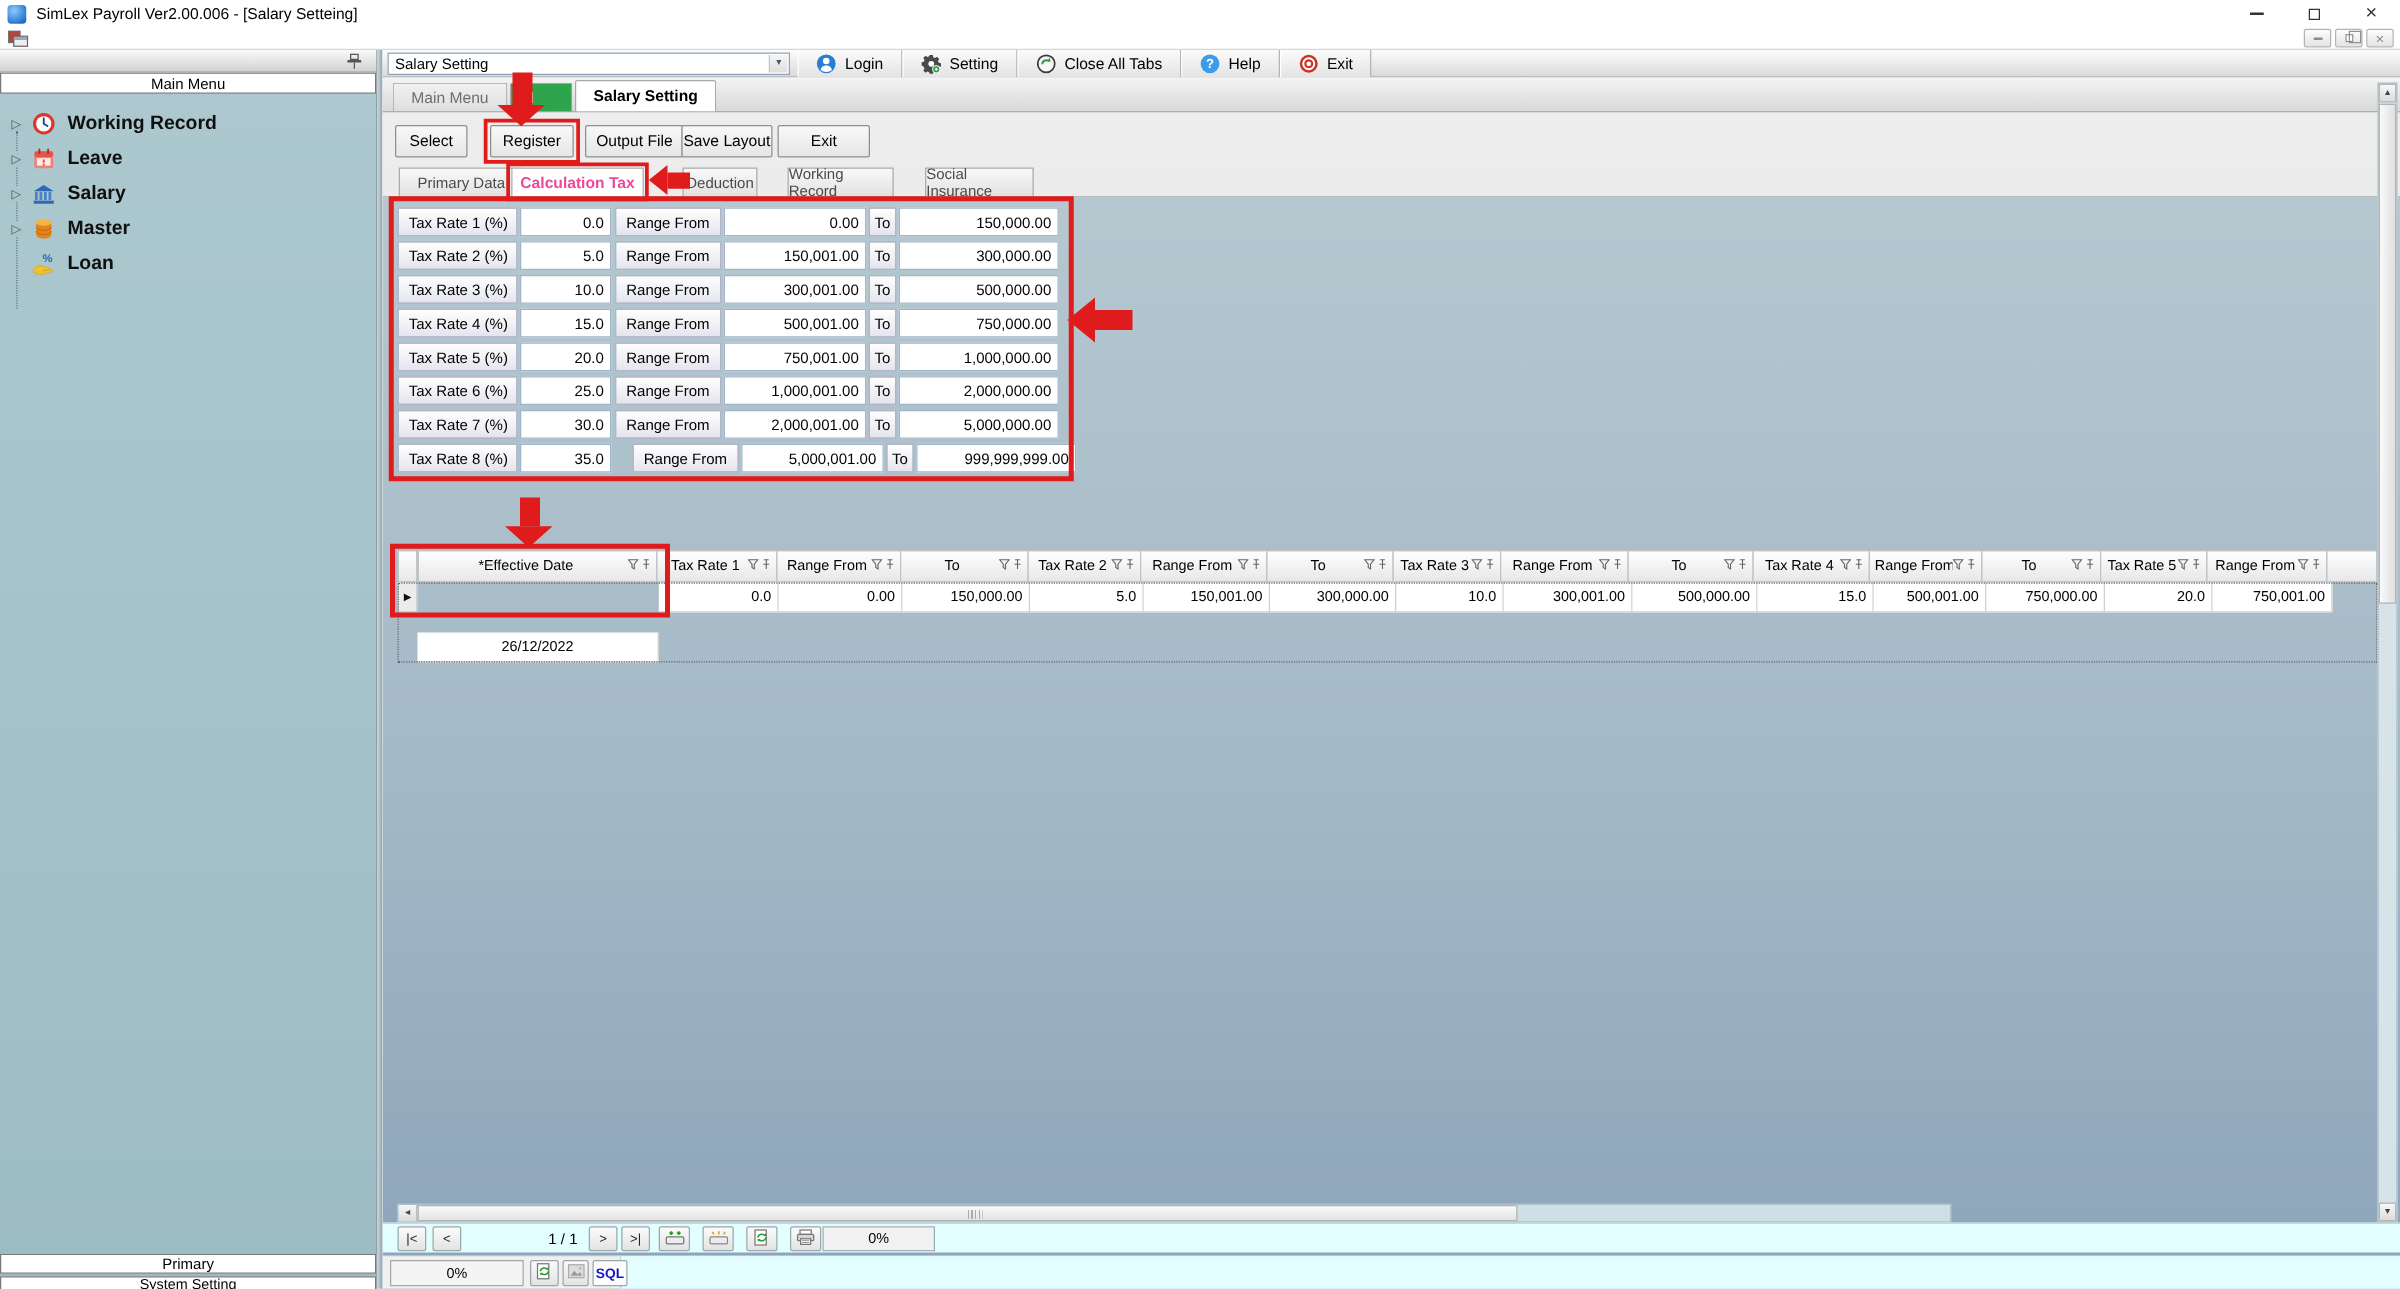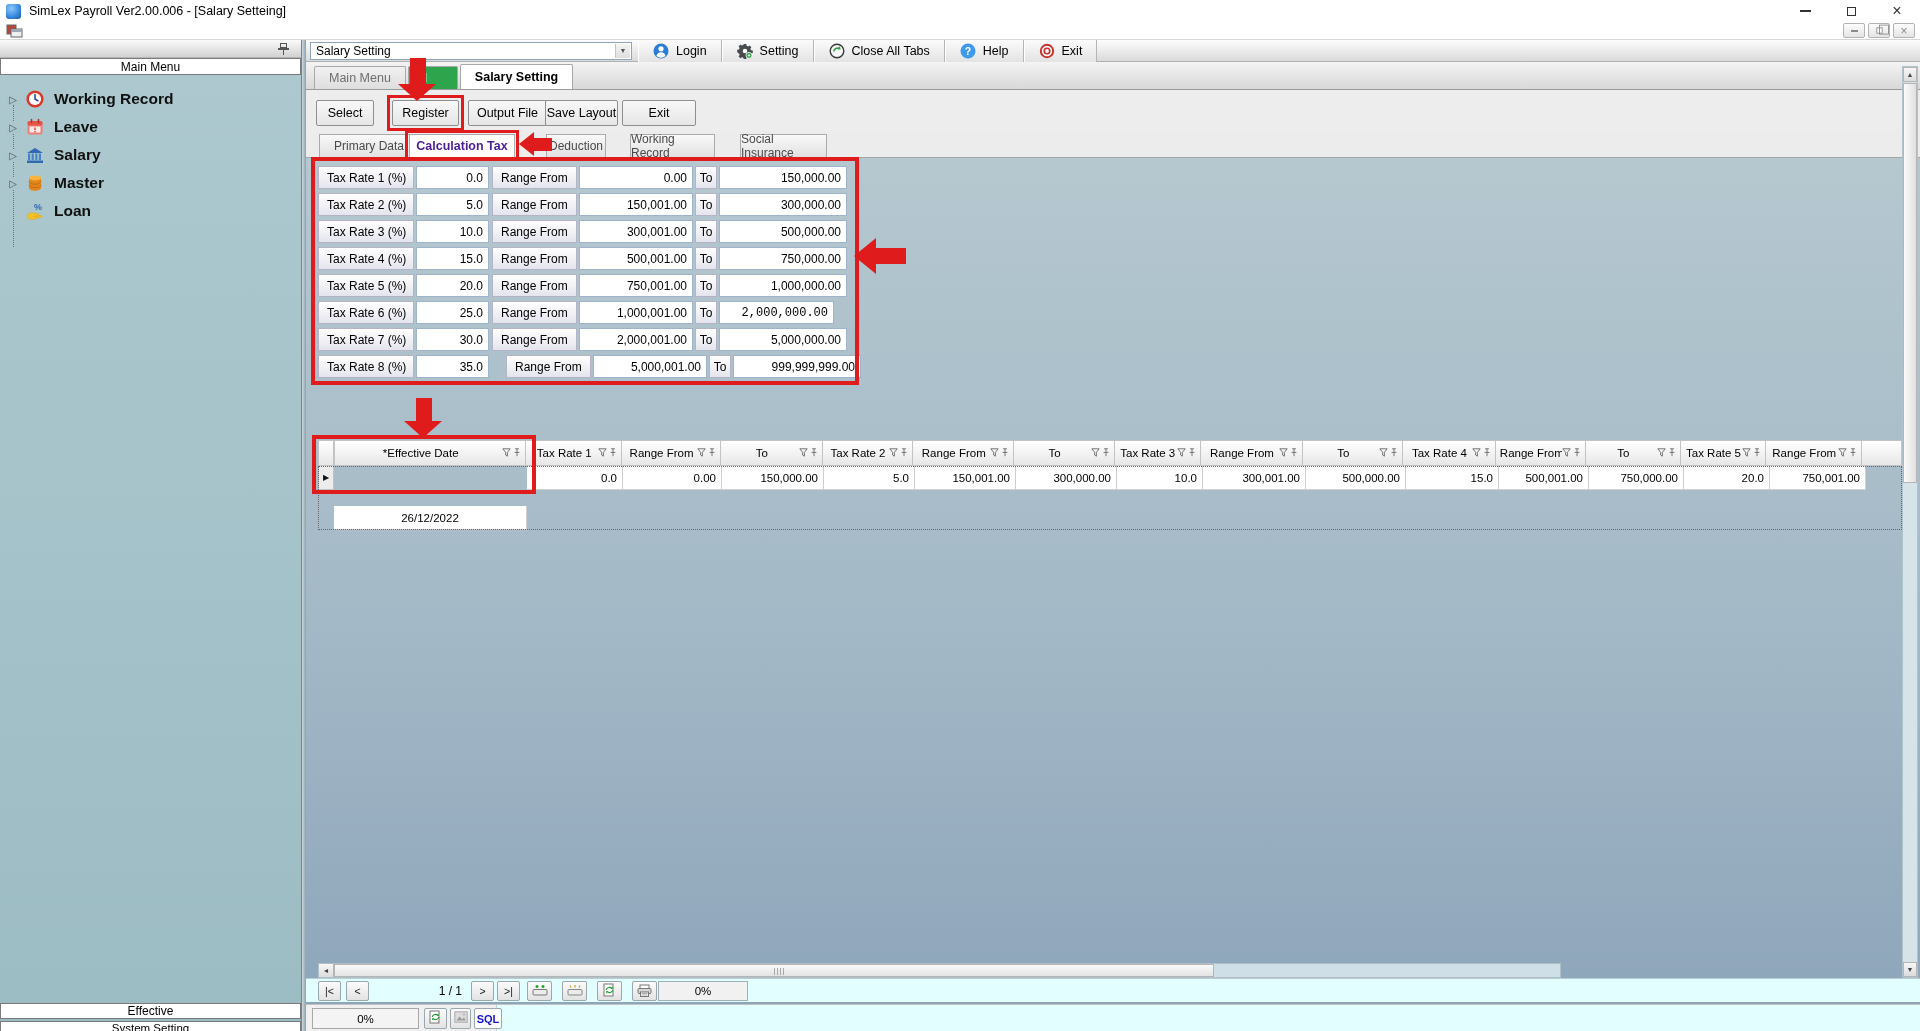--- a/index.html
+++ b/index.html
@@ -79,21 +79,21 @@
   .tab.green { color:#fff; font-weight:bold; width:50px; padding:0 0 0 8px; }
   .tab.active { background:#fff; font-weight:bold; color:#000; height:25px; }
 
   .tabpage { position:absolute; left:0; top:50px; right:0; height:42px; background:#ededed; }
   .action-btn { position:absolute; top:10px; height:26px; background:linear-gradient(#f8f8f8,#e6e6e6);
     border:1px solid #8f8f8f; border-radius:2px; display:flex; align-items:center; justify-content:center; font-size:12.5px; }
 
   .subtabs { position:absolute; left:0; top:92px; right:0; height:26px; background:#ececec; border-bottom:1px solid #a6a6a6; }
   .subtab { position:absolute; top:2px; height:24px; background:linear-gradient(#f9f9f9,#e1e1e1);
     border:1px solid #ababab; display:flex; align-items:center; justify-content:center; font-size:12px; color:#4a4a4a; }
-  .subtab.active { background:#fff; font-weight:bold; color:#4c1d95; font-size:12.5px; }
+  .subtab.active { background:#fff; font-weight:bold; color:#ec4899; font-size:12.5px; }
 
   .main-area { position:absolute; left:0; top:118px; right:0; bottom:0;
     background:linear-gradient(#b5c8d0 0%, #a3b8c6 55%, #8ca4ba 100%); }
 
   
   .tax-form { position:absolute; left:12px; top:8px; }
   .f-row { display:flex; height:23px; margin-bottom:4px; }
   .f-label { background:linear-gradient(#ffffff,#e4e4ee); border:1px solid #b4b4c6; display:flex; align-items:center;
     padding-left:8px; font-size:12px; }
   .f-label.center { justify-content:center; padding-left:0; }
@@ -247,21 +247,21 @@
       </div>
       <div class="tree-item">
         <span class="expander"></span>
         <span class="tree-icon"><svg width="20" height="20" viewBox="0 0 20 20">
             <text x="13" y="8.5" text-anchor="middle" font-size="9" font-weight="bold" fill="#2f68b5" font-family="Liberation Sans, sans-serif">%</text>
             <path d="M2 14.6c1.6-2.4 3.6-3.3 5.6-2.9l5.9 1.2c1.2.3 1.2 1.7-.2 2l-4.2.6 6.9-.9c1.6-.2 1.8 1.2.4 1.7l-7.3 2c-2.5.7-5-.1-7.1-1.6z" fill="#f2c12e" stroke="#d8a416" stroke-width=".5"></path>
           </svg></span>
         <span class="tree-label">Loan</span>
       </div>
     </div>
-  <div class="favorite-bar">Effective</div>
+  <div class="favorite-bar">Primary</div>
   <div class="system-bar">System Setting</div>
 </div>
 <div class="splitter"></div>
 
 <div class="content">
 
   <div class="toolbar">
     <div class="combo">
       <span>Salary Setting</span>
       <span class="combo-arrow">▼</span>
@@ -406,21 +406,21 @@
           <div class="f-value" style="width: 114px; margin-right: 2px;">750,001.00</div>
           <div class="f-label center" style="width: 22px; margin-right: 2px;">To</div>
           <div class="f-value" style="width: 128px; margin-right: 0px;">1,000,000.00</div>
         </div>
         <div class="f-row">
           <div class="f-label" style="width: 96px; margin-right: 2px;">Tax Rate 6 (%)</div>
           <div class="f-value" style="width: 73px; margin-right: 3px;">25.0</div>
           <div class="f-label" style="width: 85px; margin-right: 2px;">Range From</div>
           <div class="f-value" style="width: 114px; margin-right: 2px;">1,000,001.00</div>
           <div class="f-label center" style="width: 22px; margin-right: 2px;">To</div>
-          <div class="f-value" style="width: 115px; margin-right: 0px; font-family: Liberation Mono, monospace;">2,000,000.00</div>
+          <div class="f-value" style="width: 128px; margin-right: 0px;">2,000,000.00</div>
         </div>
         <div class="f-row">
           <div class="f-label" style="width: 96px; margin-right: 2px;">Tax Rate 7 (%)</div>
           <div class="f-value" style="width: 73px; margin-right: 3px;">30.0</div>
           <div class="f-label" style="width: 85px; margin-right: 2px;">Range From</div>
           <div class="f-value" style="width: 114px; margin-right: 2px;">2,000,001.00</div>
           <div class="f-label center" style="width: 22px; margin-right: 2px;">To</div>
           <div class="f-value" style="width: 128px; margin-right: 0px;">5,000,000.00</div>
         </div>
         <div class="f-row">

